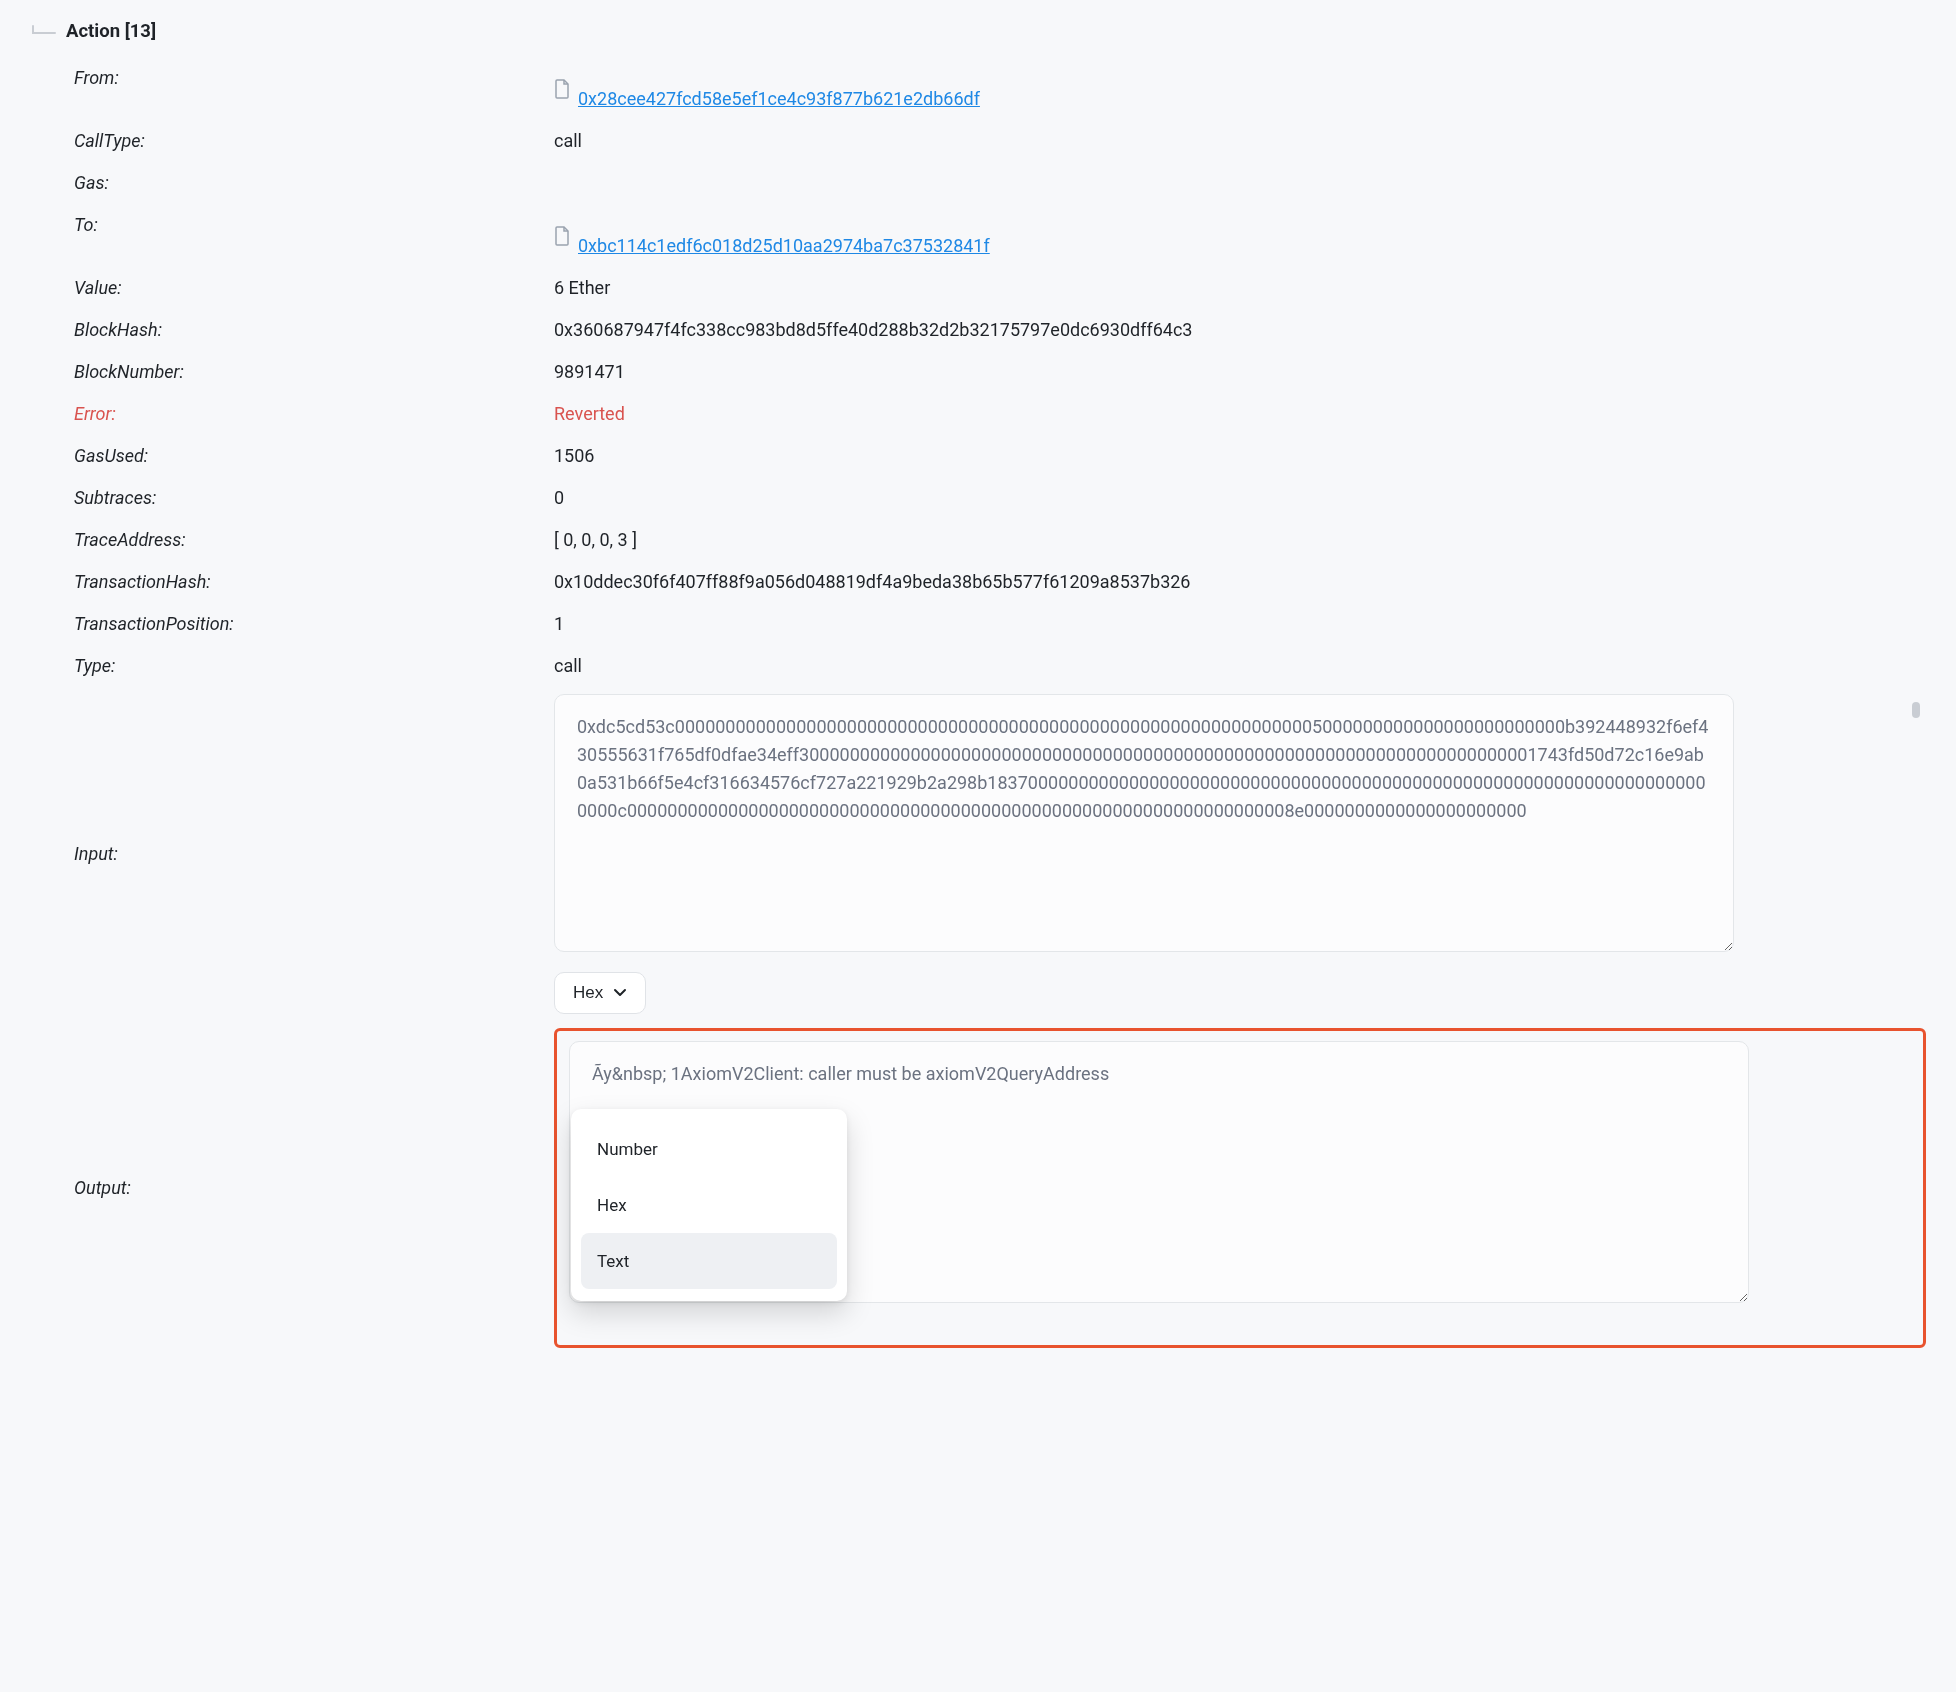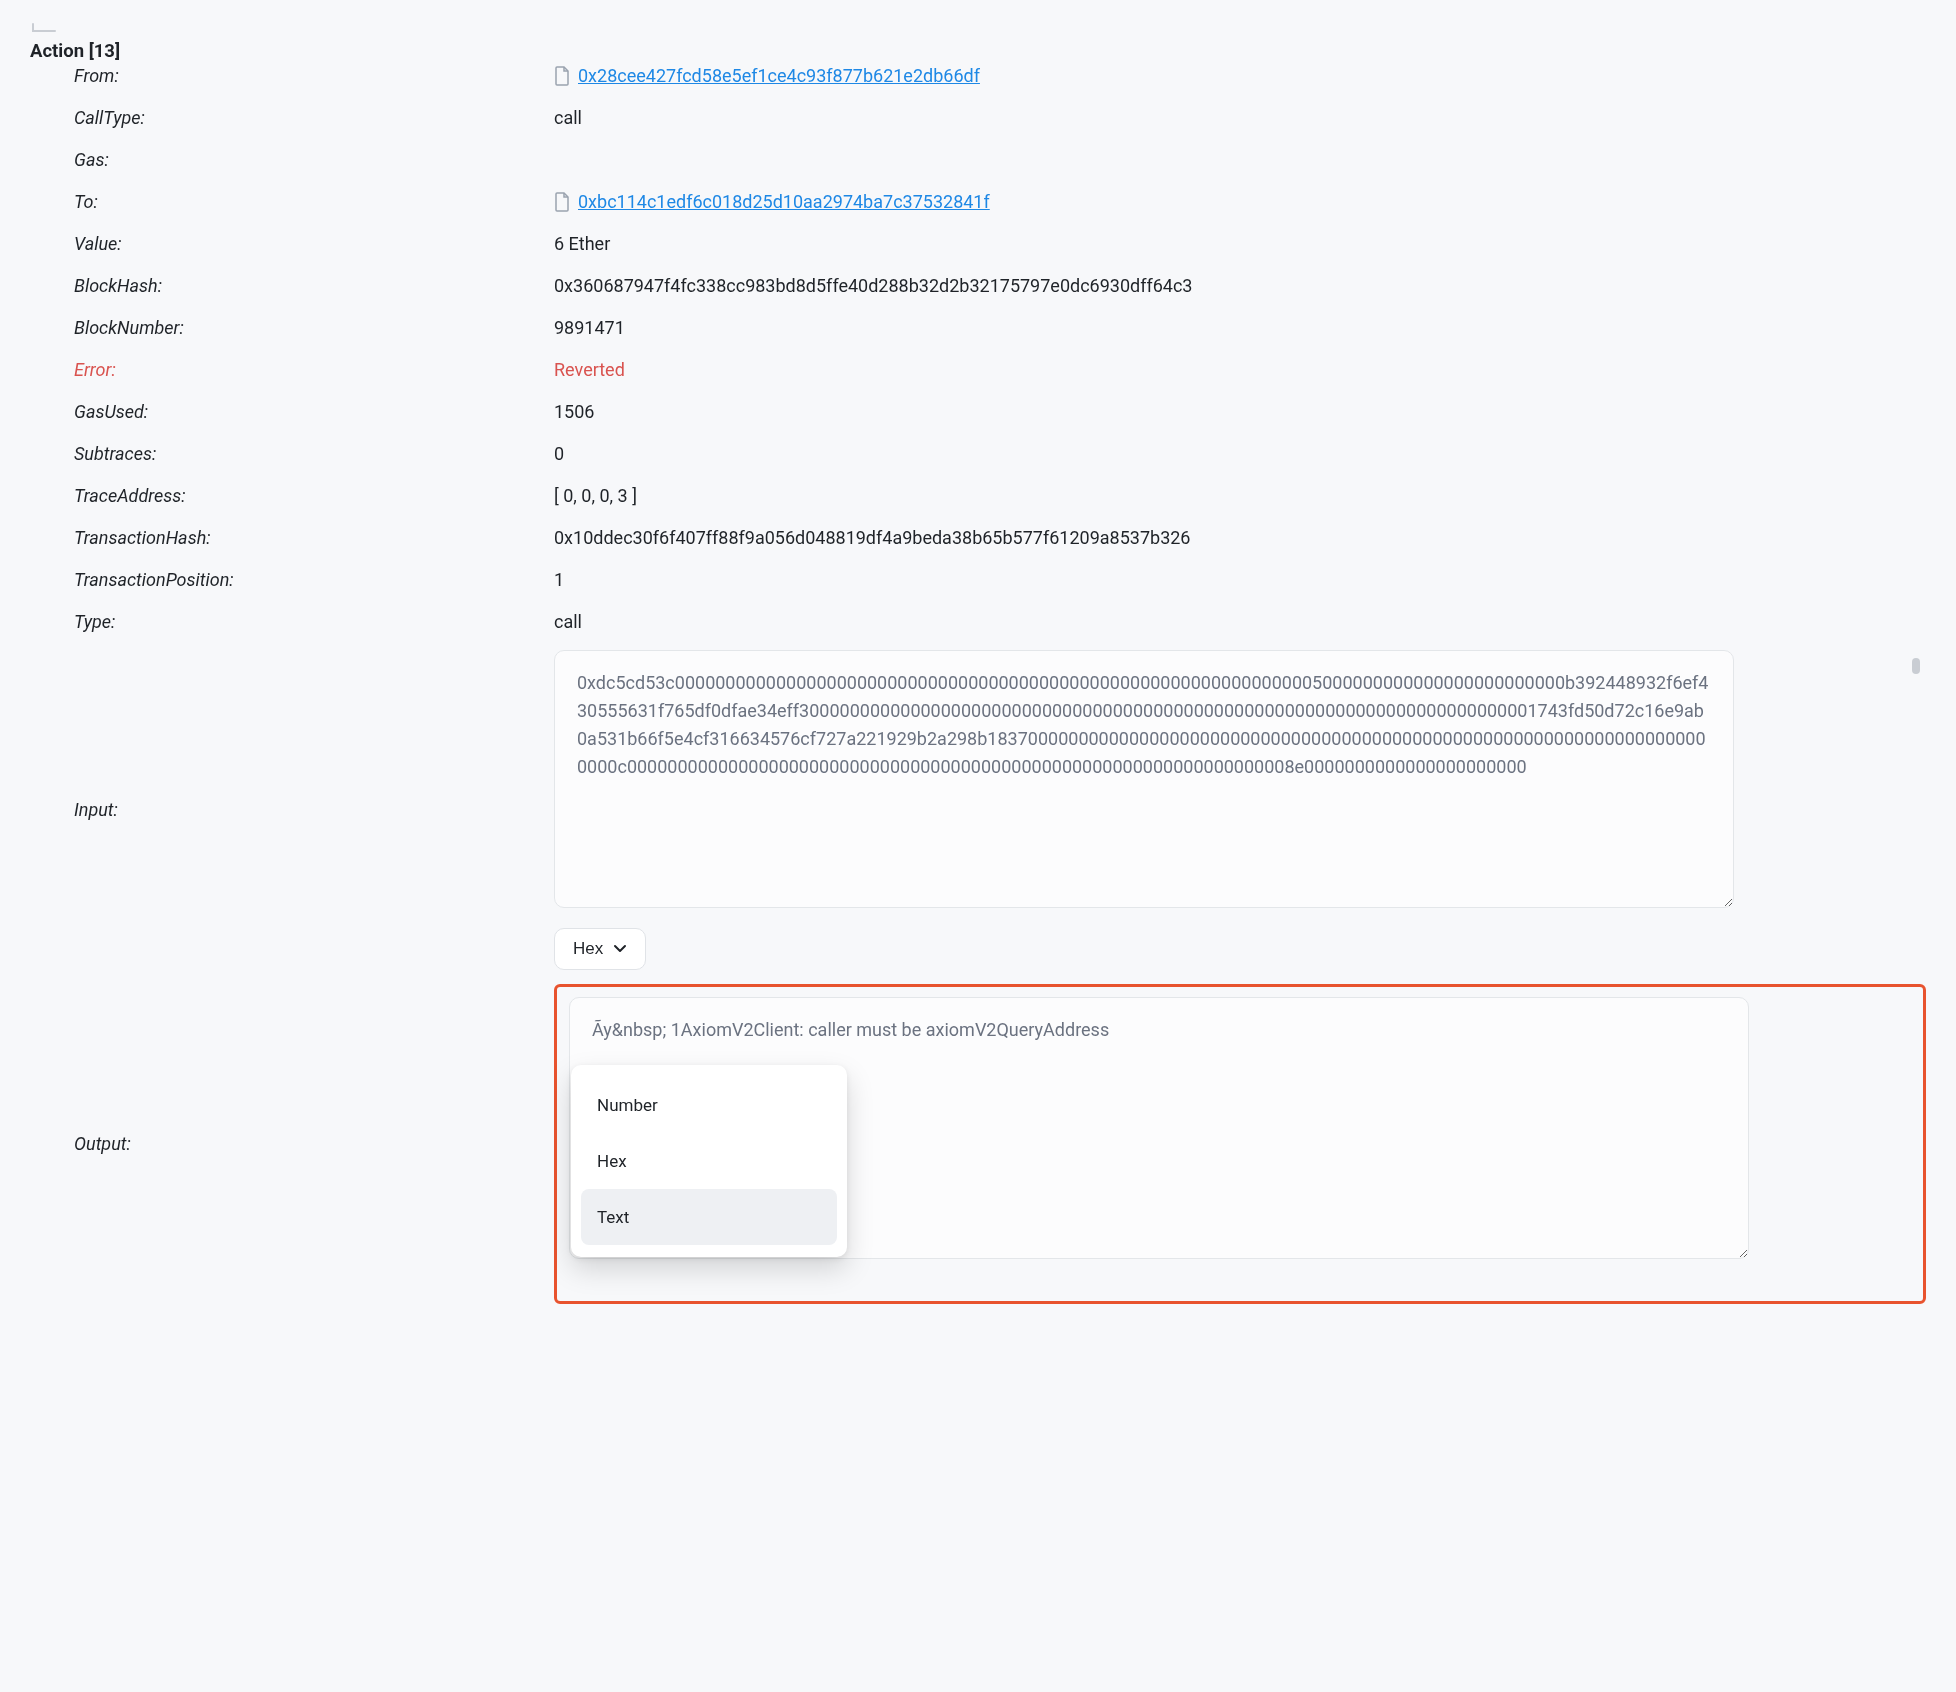--- a/index.html
+++ b/index.html
@@ -6,23 +6,22 @@
   body {
     font-family: -apple-system, BlinkMacSystemFont, "Segoe UI", Roboto, "Helvetica Neue", Arial, sans-serif;
     background: #f7f8fa;
     color: #1f2328;
     font-size: 18px;
     padding: 20px 30px;
     width: 1956px;
   }
   .action-block {
     display: flex;
-    align-items: flex-start;
-    margin-bottom: 0;
-    flex-direction: column;
+    align-items: flex-end;
+    margin-bottom: 22px;
   }
   .tree-icon {
     width: 28px;
     height: 20px;
     margin-right: 8px;
     flex-shrink: 0;
     display: inline-flex;
     align-items: center;
     justify-content: center;
     color: #c2c7cf;
@@ -53,20 +52,21 @@
     color: #1f2328;
     font-size: 18px;
     line-height: 28px;
     overflow: hidden;
   }
   .error-label, .error-value {
     color: #d9534f;
   }
   .link-value {
     color: #1e88e5;
+    margin-top: 21px;
   }
   .addr-line {
     display: flex;
     align-items: center;
     gap: 8px;
   }
   .doc-icon {
     color: #9aa3af;
     display: inline-flex;
     align-items: center;

